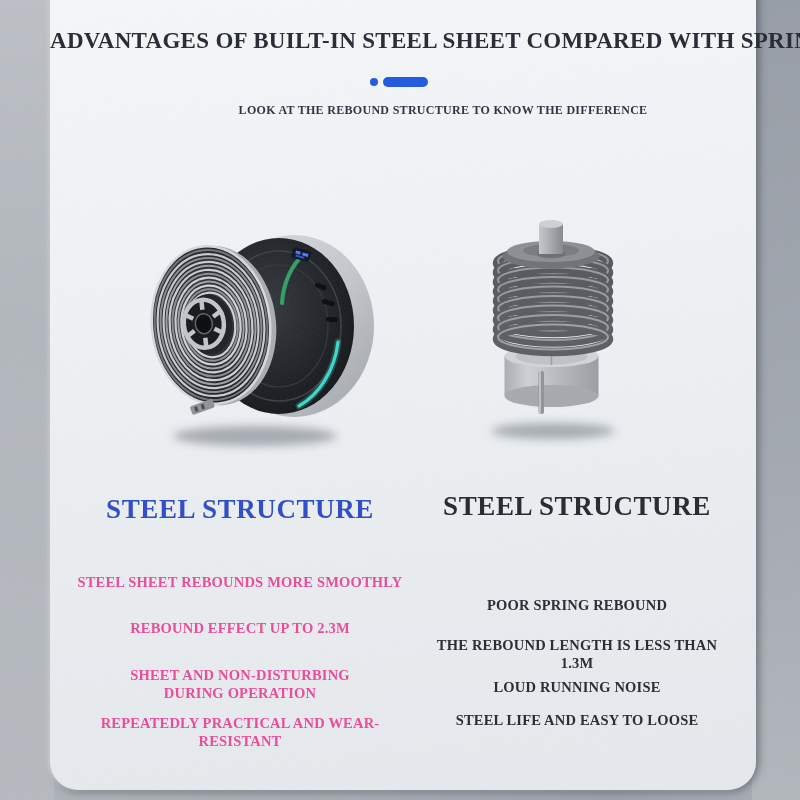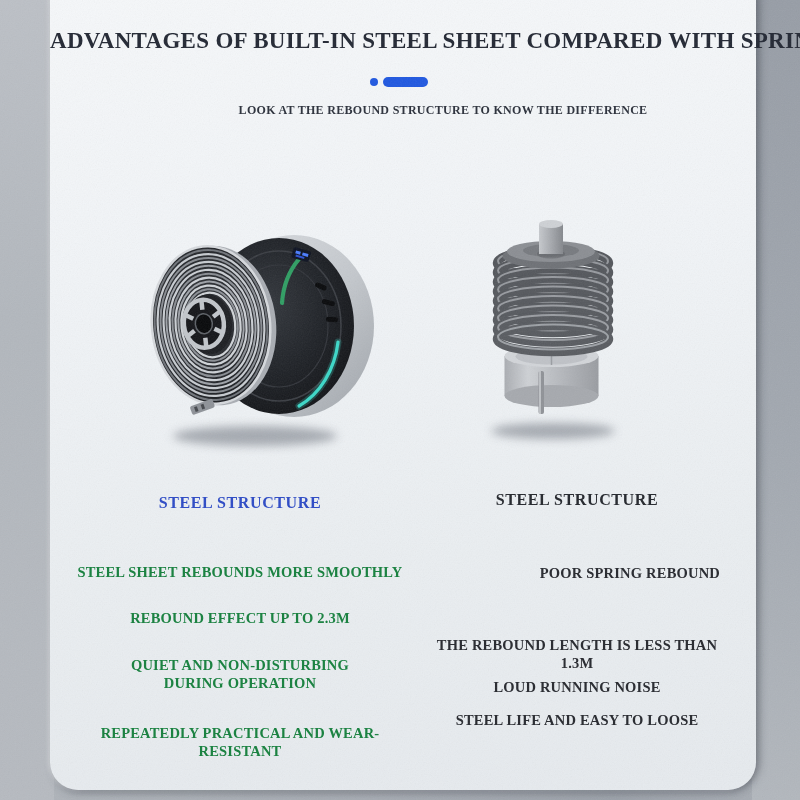--- a/index.html
+++ b/index.html
@@ -36,32 +36,32 @@
     position:absolute;left:383px;top:3px;width:45px;height:10px;border-radius:5px;
     background:#1f57e0;
   }
   .subtitle{
     position:absolute;left:50px;top:103px;width:786px;
     text-align:center;white-space:nowrap;
     font-size:12px;font-weight:bold;letter-spacing:.3px;color:#2b303b;
   }
   .struct-label{
     position:absolute;text-align:center;white-space:nowrap;
-    font-size:16px;font-weight:bold;letter-spacing:.6px;
+    font-size:27px;font-weight:bold;letter-spacing:.6px;
   }
   .struct-label.left{left:68px;top:494px;width:344px;color:#2c4ac6;}
   .struct-label.right{left:432px;top:491px;width:290px;color:#23262c;}
   .bullet{
     position:absolute;text-align:center;font-weight:bold;
     font-size:14.5px;line-height:18px;white-space:pre-line;letter-spacing:.2px;
   }
-  .col-left .bullet{left:64px;width:352px;color:#15803d;}
+  .col-left .bullet{left:64px;width:352px;color:#ec4899;margin-top:10px;}
   .col-right .bullet{left:434px;width:286px;color:#26282e;}
-  .b1L{top:563px;} .b2L{top:609px;} .b3L{top:656px;} .b4L{top:724px;}
-  .b1R{top:564px;text-align:right;} .b2R{top:636px;} .b3R{top:678px;} .b4R{top:711px;}
+  .b1L{top:563px;} .b2L{top:609px;} .b3L{top:656px;} .b4L{top:704px;}
+  .b1R{top:596px;} .b2R{top:636px;} .b3R{top:678px;} .b4R{top:711px;}
   .art{position:absolute;left:0;top:0;}
   .noise{position:absolute;left:0;top:0;opacity:.09;pointer-events:none;}
 </style>
 </head>
 <body>
 
 <div class="band-left"></div>
 <div class="band-right"></div>
 <div class="card"></div>
 
@@ -217,21 +217,21 @@
     </g>
   </g>
 </svg>
 
 <div class="struct-label left">STEEL STRUCTURE</div>
 <div class="struct-label right">STEEL STRUCTURE</div>
 
 <div class="col-left">
   <div class="bullet b1L">STEEL SHEET REBOUNDS MORE SMOOTHLY</div>
   <div class="bullet b2L">REBOUND EFFECT UP TO 2.3M</div>
-  <div class="bullet b3L">QUIET AND NON-DISTURBING
+  <div class="bullet b3L">SHEET AND NON-DISTURBING
 DURING OPERATION</div>
   <div class="bullet b4L">REPEATEDLY PRACTICAL AND WEAR-RESISTANT</div>
 </div>
 
 <div class="col-right">
   <div class="bullet b1R">POOR SPRING REBOUND</div>
   <div class="bullet b2R">THE REBOUND LENGTH IS LESS THAN 1.3M</div>
   <div class="bullet b3R">LOUD RUNNING NOISE</div>
   <div class="bullet b4R">STEEL LIFE AND EASY TO LOOSE</div>
 </div>

